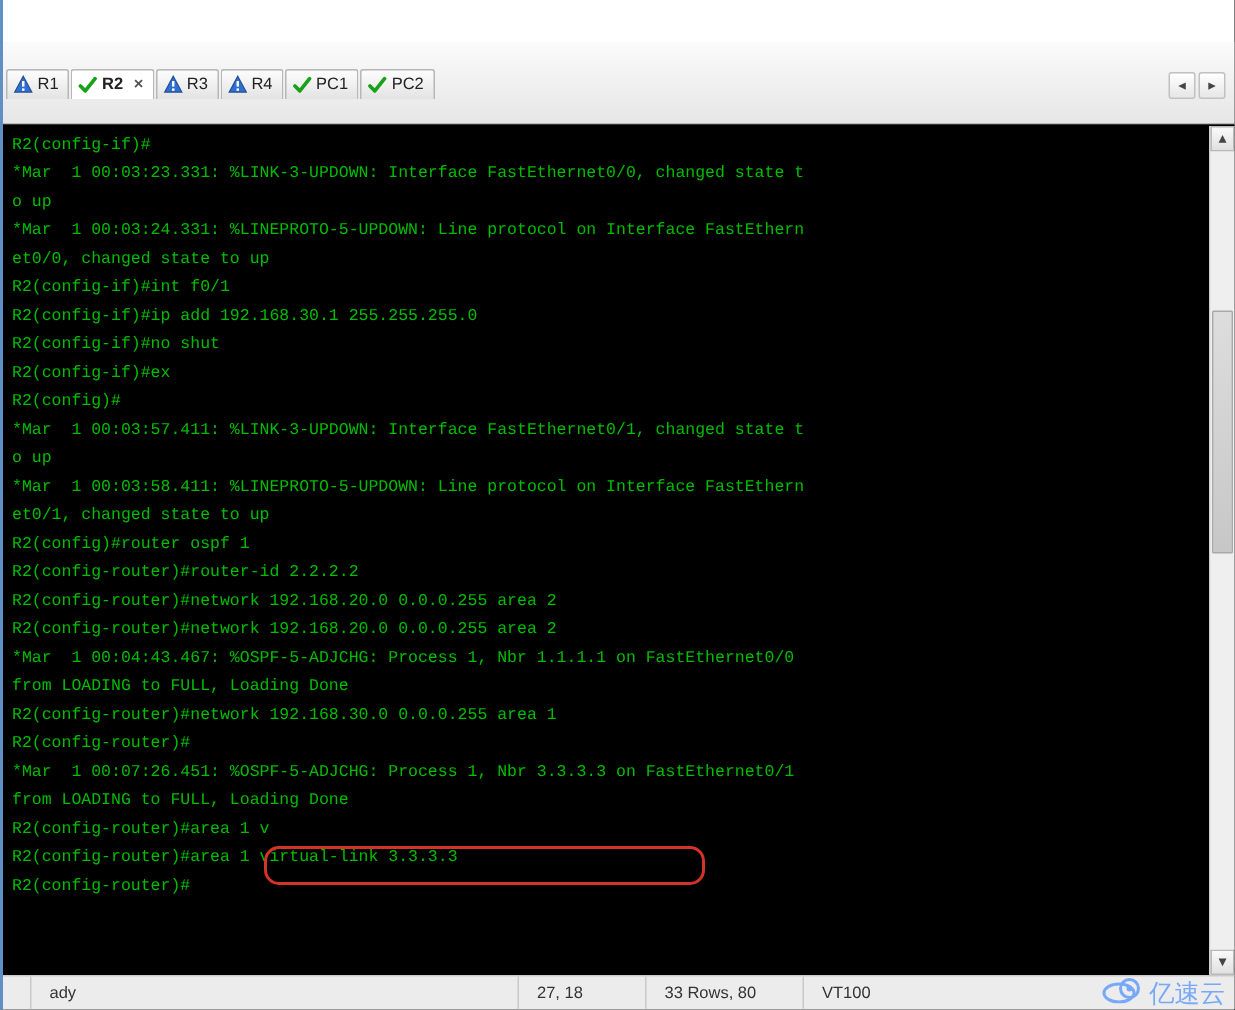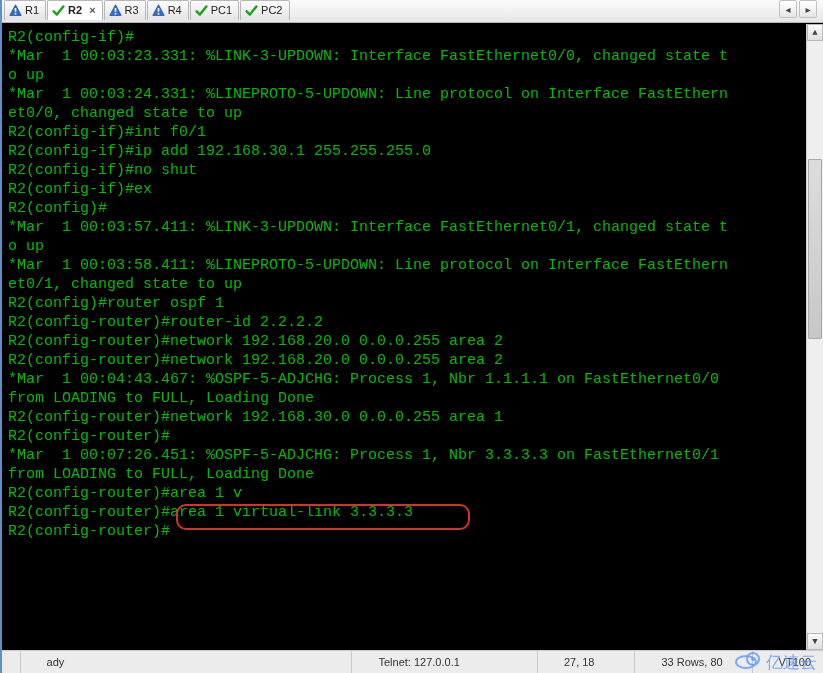--- a/index.html
+++ b/index.html
@@ -21,23 +21,23 @@
     box-sizing:border-box;
     border-left:2px solid #5e90c8;
     overflow:hidden;
   }
 
   
   .tabstrip{
     height:22px;
     background:linear-gradient(#fbfbfb,#e6e6e6);
     border-bottom:1px solid var(--tab-border);
-    display:flex;align-items:flex-start;
-    padding:0 2px;
-    font-family:"Segoe UI",Tahoma,sans-serif;font-size:11px;
+    display:flex;align-items:flex-end;
+    padding:16px 2px;
+    font-family:"Segoe UI",Tahoma,sans-serif;font-size:11px;margin-top:28px;
   }
   .tab{
     height:19px;line-height:19px;
     padding:0 6px 0 4px;
     border:1px solid var(--tab-border);
     border-bottom:none;
     background:linear-gradient(#fdfdfd,#e3e3e3);
     display:flex;align-items:center;gap:3px;
     border-radius:2px 2px 0 0;
     margin-right:1px;cursor:default;
@@ -60,21 +60,21 @@
   
   .terminal-wrap{
     flex:1;position:relative;
     background:var(--term-bg);
     border-top:1px solid #000;
   }
   .terminal{
     position:absolute;left:0;right:16px;top:0;bottom:0;
     padding:4px 4px 4px 6px;
     font-family:"Consolas","Courier New",monospace;
-    font-size:15px;line-height:19px;
+    font-size:11px;line-height:19px;
     color:var(--term-fg);
     white-space:pre;overflow:hidden;
   }
   .scrollbar{
     position:absolute;right:0;top:0;bottom:0;width:16px;
     background:#e8e8e8;border-left:1px solid #cfcfcf;
     display:flex;flex-direction:column;
   }
   .sb-btn{
     height:17px;background:linear-gradient(#fafafa,#e0e0e0);
@@ -94,21 +94,20 @@
     pointer-events:none;
   }
 
   
   .statusbar{
     height:22px;background:var(--status-bg);
     border-top:1px solid var(--status-border);
     display:flex;align-items:flex-start;
     font-family:"Segoe UI",Tahoma,sans-serif;font-size:11px;color:#333;
     position:relative;
-    gap:14px;
   }
   .status-cell{
     border-right:1px solid var(--status-border);
     padding:0 12px;height:100%;display:flex;align-items:center;
   }
   .status-cell.left{width:18px;padding:0;border-right:1px solid var(--status-border);}
   .status-ready{width:300px;}
   .watermark{
     position:absolute;right:6px;bottom:-2px;
     display:flex;align-items:center;gap:4px;
@@ -230,21 +229,20 @@
     <div class="sb-track">
       <div class="sb-thumb"></div>
     </div>
     <div class="sb-btn">▼</div>
   </div>
 </div>
 
 <div class="statusbar">
   <div class="status-cell left"></div>
   <div class="status-cell status-ready">ady</div>
-  <div class="status-cell" style="width:150px">Telnet: 127.0.0.1</div>
   <div class="status-cell" style="width:60px">27,  18</div>
   <div class="status-cell" style="width:80px">33 Rows, 80</div>
   <div class="status-cell" style="border-right:none">VT100</div>
   <div class="watermark">
     <span class="cloud">
       <svg width="28" height="20" viewBox="0 0 28 20">
         <ellipse cx="12" cy="13" rx="10" ry="6" fill="none" stroke="#3a86ff" stroke-width="2"></ellipse>
         <circle cx="19" cy="10" r="6" fill="none" stroke="#3a86ff" stroke-width="2"></circle>
         <circle cx="19" cy="10" r="2" fill="#3a86ff"></circle>
       </svg>

